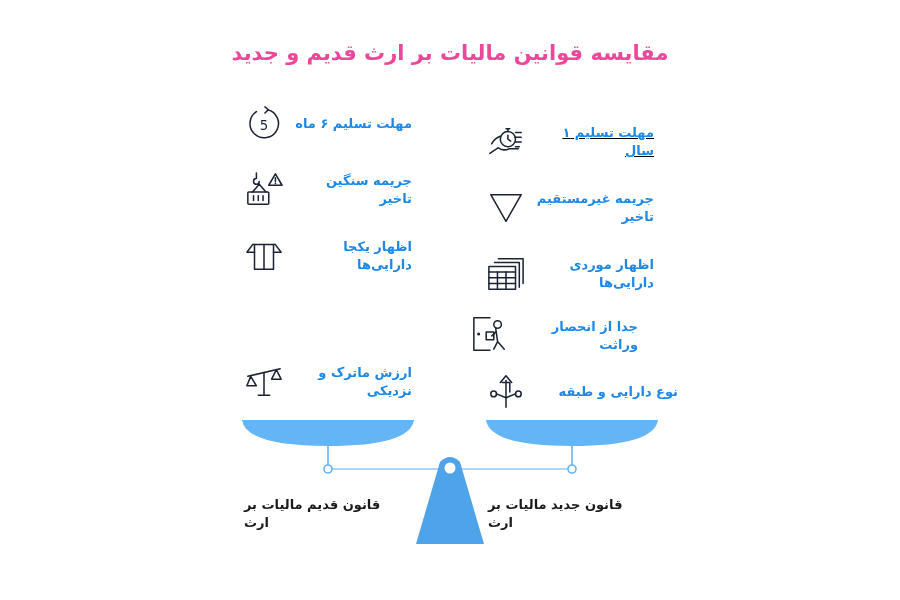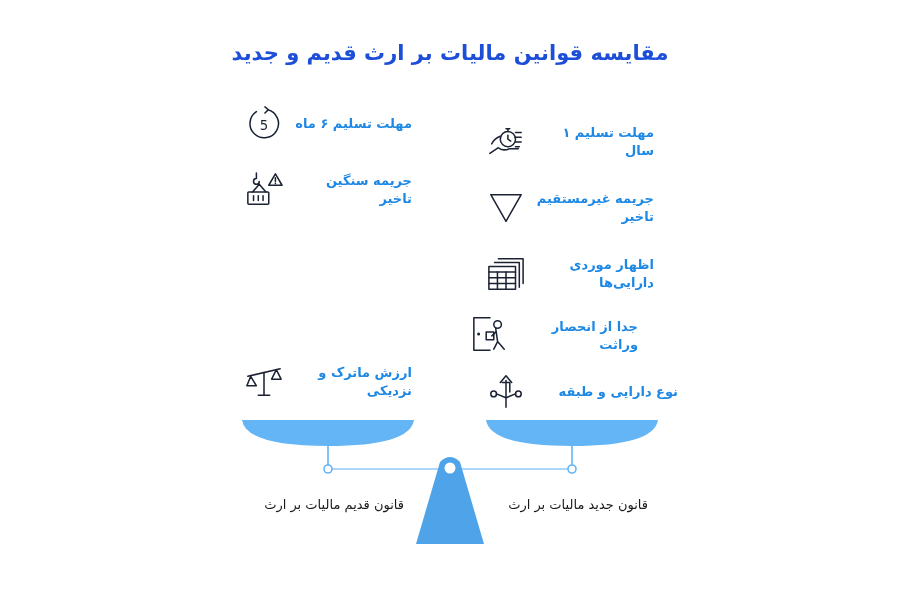--- a/index.html
+++ b/index.html
@@ -18,21 +18,21 @@
     }
     .title {
       position: absolute;
       left: 200px;
       top: 38px;
       width: 500px;
       text-align: center;
       direction: rtl;
       font-size: 21px;
       font-weight: bold;
-      color: #1d4ed8;
+      color: #ec4899;
       line-height: 30px;
     }
     .item {
       position: absolute;
       display: flex;
       flex-direction: row;
       align-items: center;
     }
     .item .icon {
       width: 40px;
@@ -57,23 +57,23 @@
       margin-left: 8px;
       width: 120px;
       white-space: normal;
     }
     .pan {
       position: absolute;
     }
     .caption {
       position: absolute;
       direction: rtl;
-      text-align: right;
+      text-align: left;
       font-size: 13px;
-      font-weight: normal;
+      font-weight: bold;
       color: #1a1a1a;
       line-height: 18px;
       width: 160px;
     }
   </style>
 </head>
 <body>
 
 <div class="canvas">
 
@@ -97,35 +97,45 @@
         <path d="M15 14 L8 22 M15 14 L22 22"></path>
         <rect x="3" y="22" width="22" height="13" rx="1"></rect>
         <path d="M9 26 V31 M14 26 V31 M19 26 V31"></path>
         <path d="M32 3 L39 15 H25 Z"></path>
         <path d="M32 7 V11 M32 13 V13.5"></path>
       </svg>
     </span>
     <span class="label">جریمه سنگین تاخیر</span>
   </div>
 
+  <div class="item" style="left:244px; top:236px;">
+    <span class="icon">
+      <svg viewBox="0 0 40 40" fill="none" stroke="#1a2233" stroke-width="1.6" stroke-linecap="round" stroke-linejoin="round">
+        <path d="M8 8 H32 L38 16 H30 V34 H10 V16 H2 Z"></path>
+        <path d="M10 16 V8 M30 16 V8"></path>
+        <path d="M20 8 V34"></path>
+      </svg>
+    </span>
+    <span class="label">اظهار یکجا دارایی‌ها</span>
+  </div>
 
 
   <div class="item" style="left:244px; top:362px;">
     <span class="icon">
       <svg viewBox="0 0 40 40" fill="none" stroke="#1a2233" stroke-width="1.6" stroke-linecap="round" stroke-linejoin="round">
         <path d="M3 14 L37 6"></path>
         <path d="M20 10 V34 M14 34 H26"></path>
         <path d="M6 14 L2 24 H12 Z"></path>
         <path d="M33 7 L28 17 H38 Z"></path>
       </svg>
     </span>
     <span class="label">ارزش ماترک و نزدیکی</span>
   </div>
 
-  <div class="item" style="left:486px; top:122px;">
+  <div class="item" style="left:486px; top:122px;text-decoration:underline;">
     <span class="icon">
       <svg viewBox="0 0 40 40" fill="none" stroke="#1a2233" stroke-width="1.6" stroke-linecap="round" stroke-linejoin="round">
         <circle cx="22" cy="17" r="8"></circle>
         <path d="M22 13 V17 L25 19"></path>
         <path d="M20 6 H24 M22 6 V9"></path>
         <path d="M30 10 H36 M30 15 H36 M30 20 H36 M30 25 H34"></path>
         <path d="M3 32 L12 26 Q16 30 24 27 L33 27"></path>
         <path d="M5 22 Q8 16 14 14"></path>
       </svg>
     </span>

